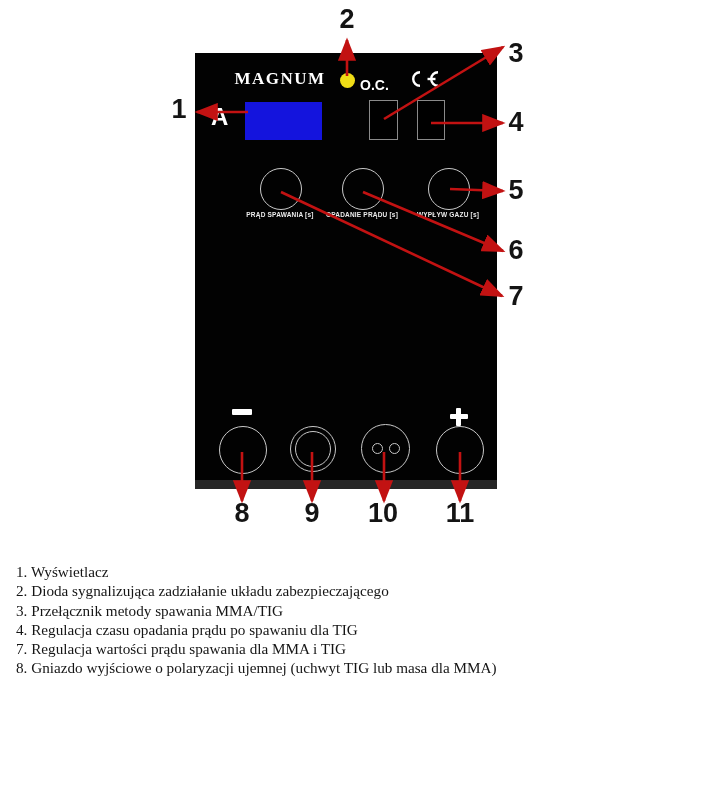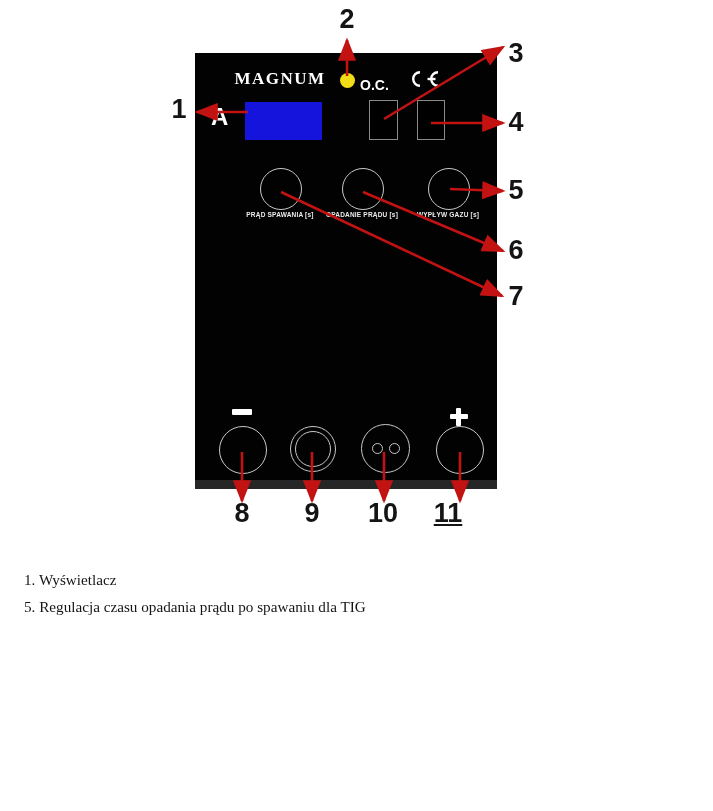--- a/index.html
+++ b/index.html
@@ -24,21 +24,21 @@
   .socket{position:absolute;border-radius:50%;border:1px solid #c8c8c8;}
   .gray-strip{position:absolute;left:0;top:427px;width:302px;height:9px;background:#262626;}
   
   .num{position:absolute;transform:translateX(-50%);color:#141414;font-size:27px;font-weight:bold;
        font-family:"Liberation Sans",sans-serif;line-height:1;}
   
   #arrows{position:absolute;left:0;top:0;pointer-events:none;}
   
   #legend{position:absolute;left:16px;top:562px;width:686px;color:#151515;
           font-family:"Liberation Serif",serif;font-size:15.2px;line-height:19.3px;}
-  #legend p{margin:8px;}
+  #legend p{margin:0;}
 </style>
 </head>
 <body>
 
 <div id="canvas">
 
   <div id="panel">
     <div class="brand">MAGNUM</div>
     <div class="led"></div>
     <div class="led-label">O.C.</div>
@@ -98,20 +98,24 @@
   <div class="num" style="left:179px;top:96px;">1</div>
   <div class="num" style="left:347px;top:6px;">2</div>
   <div class="num" style="left:516px;top:40px;">3</div>
   <div class="num" style="left:516px;top:109px;">4</div>
   <div class="num" style="left:516px;top:177px;">5</div>
   <div class="num" style="left:516px;top:237px;">6</div>
   <div class="num" style="left:516px;top:283px;">7</div>
   <div class="num" style="left:242px;top:500px;">8</div>
   <div class="num" style="left:312px;top:500px;">9</div>
   <div class="num" style="left:383px;top:500px;">10</div>
-  <div class="num" style="left:448px;top:500px;text-decoration:underline;">11</div>
+  <div class="num" style="left:460px;top:500px;">11</div>
 
   <div id="legend">
     <p>1. Wyświetlacz</p>
-    <p>5. Regulacja czasu opadania prądu po spawaniu dla TIG</p>
+    <p>2. Dioda sygnalizująca zadziałanie układu zabezpieczającego</p>
+    <p>3. Przełącznik metody spawania MMA/TIG</p>
+    <p>4. Regulacja czasu opadania prądu po spawaniu dla TIG</p>
+    <p>7. Regulacja wartości prądu spawania dla MMA i TIG</p>
+    <p>8. Gniazdo wyjściowe o polaryzacji ujemnej (uchwyt TIG lub masa dla MMA)</p>
   </div>
 
 </div>
 
 </body></html>

